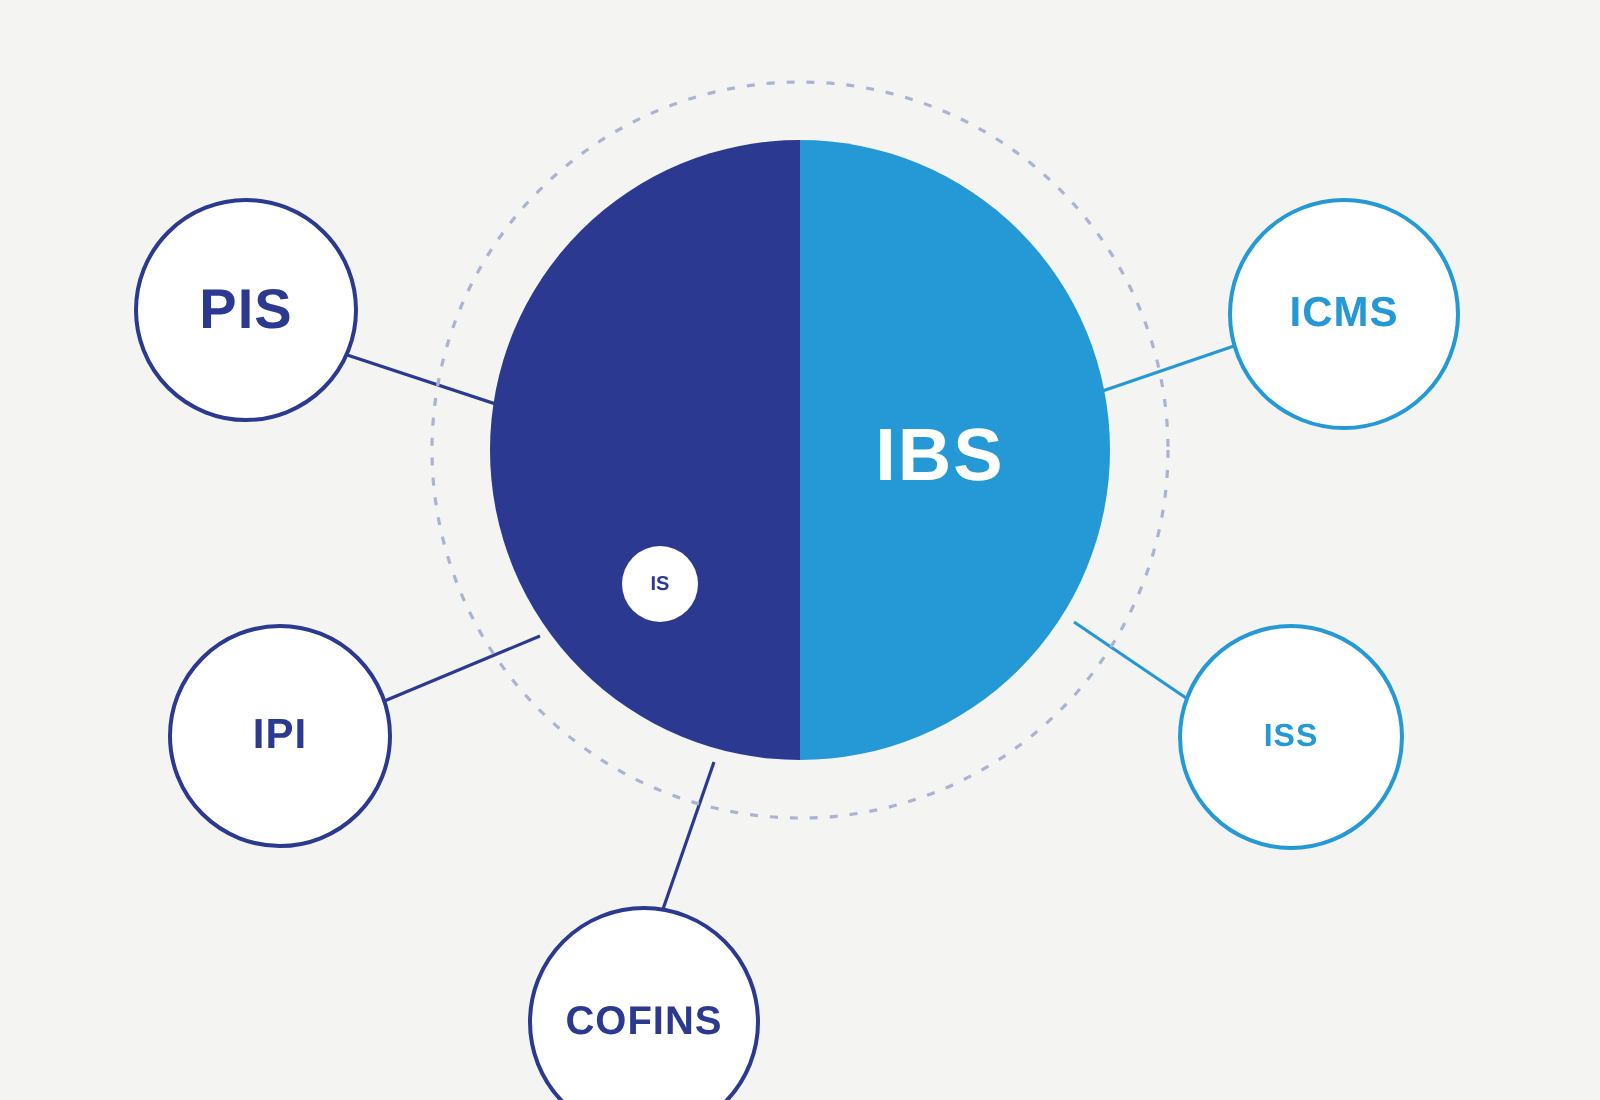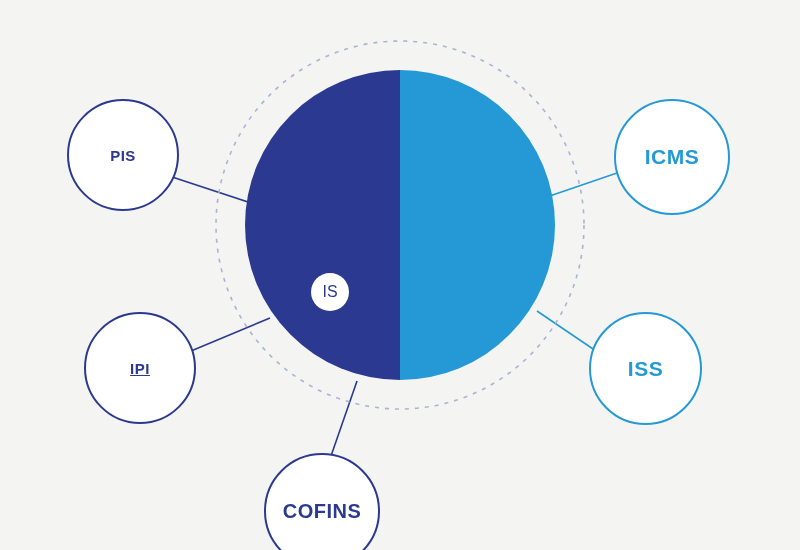--- a/index.html
+++ b/index.html
@@ -40,25 +40,25 @@
     border-radius:50%;
     background:var(--white);
     display:flex;align-items:center;justify-content:center;
     font-weight:bold;
     letter-spacing:0.5px;
     box-sizing:border-box;
   }
   .sat-left{border:2px solid var(--dark-blue);color:var(--dark-blue);}
   .sat-right{border:2px solid var(--light-blue);color:var(--light-blue);}
 
-  .sat-pis   {left:67px;  top:99px;  width:112px;height:112px;font-size:15px;}
-  .sat-ipi   {left:84px;  top:312px; width:112px;height:112px;font-size:15px;text-decoration:underline;}
+  .sat-pis   {left:67px;  top:99px;  width:112px;height:112px;font-size:28px;}
+  .sat-ipi   {left:84px;  top:312px; width:112px;height:112px;font-size:21px;}
   .sat-cofins{left:264px; top:453px; width:116px;height:116px;font-size:20px;}
   .sat-icms  {left:614px; top:99px;  width:116px;height:116px;font-size:21px;}
-  .sat-iss   {left:589px; top:312px; width:113px;height:113px;font-size:21px;}
+  .sat-iss   {left:589px; top:312px; width:113px;height:113px;font-size:16px;}
 
   
   .center-label{
     position:absolute;
     transform:translate(-50%,-50%);
     color:var(--white);
     font-weight:bold;
     font-size:37px;
     letter-spacing:1px;
   }
@@ -79,22 +79,22 @@
     white-space:nowrap;
   }
   .badge-is{
     position:absolute;
     left:330px;top:292px;
     transform:translate(-50%,-50%);
     width:38px;height:38px;
     border-radius:50%;
     background:var(--white);
     color:var(--dark-blue);
-    font-weight:normal;
-    font-size:16px;
+    font-weight:bold;
+    font-size:10px;
     display:flex;align-items:center;justify-content:center;text-align:center;
   }
 </style>
 </head>
 <body>
 
 <div class="stage">
 
   <svg width="800" height="550" viewBox="0 0 800 550">
 
@@ -103,20 +103,21 @@
     <line class="line-left" x1="331" y1="456" x2="357" y2="381"></line>
     <line class="line-right" x1="617" y1="173" x2="541" y2="199"></line>
     <line class="line-right" x1="596" y1="351" x2="537" y2="311"></line>
 
     <circle class="dashed-ring" cx="400" cy="225" r="184"></circle>
 
     <path class="half-left" d="M 400 70 A 155 155 0 0 0 400 380 Z"></path>
     <path class="half-right" d="M 400 70 A 155 155 0 0 1 400 380 Z"></path>
   </svg>
 
+  <div class="center-label label-ibs">IBS</div>
 
 
   <div class="badge-is">IS</div>
 
   <div class="sat sat-left sat-pis">
     <span>PIS</span>
   </div>
 
   <div class="sat sat-left sat-ipi">
     <span>IPI</span>

